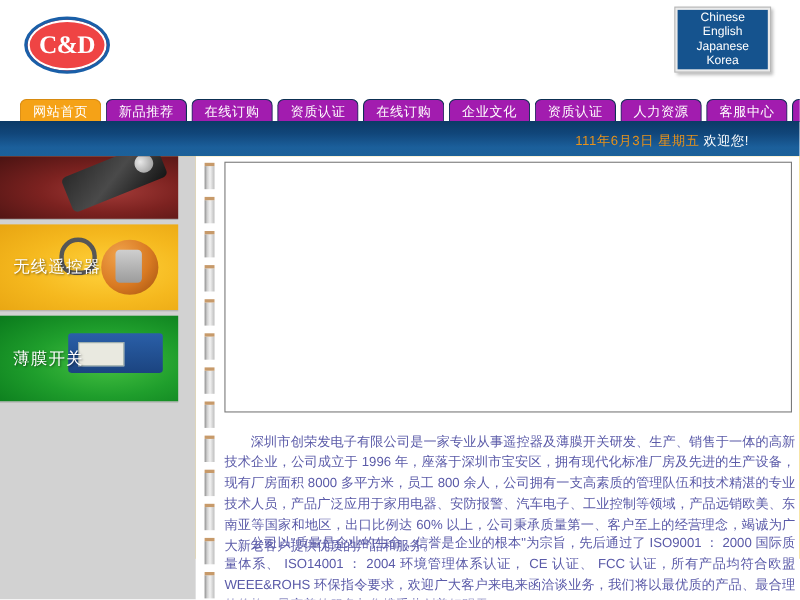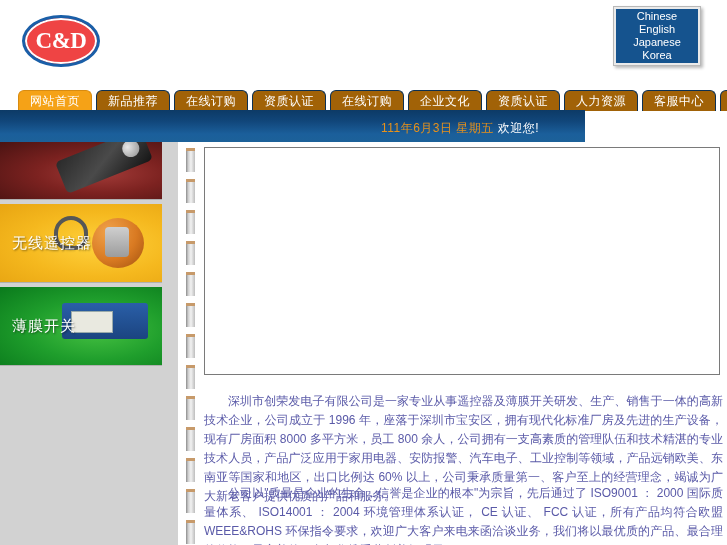--- a/index.html
+++ b/index.html
@@ -111,40 +111,40 @@
     padding-left: 18px;
     box-sizing: border-box;
   }
   .nav-tab {
     height: 21px;
     line-height: 21px;
     padding: 0 11px;
     margin-right: 4px;
     color: #ffffff;
     font-size: 12px;
-    background: #a16207;
+    background: #a21caf;
     border-radius: 6px 6px 0 0;
     border: 1px solid #0d3052;
     border-bottom: none;
     box-sizing: border-box;
     white-space: nowrap;
     cursor: pointer;
     letter-spacing: 0.5px;
   }
   .nav-tab.active {
     background: #f5a217;
     border-color: #d88b10;
     color: #ffffff;
   }
 
   
   .banner {
     position: absolute;
     left: 0; top: 110px;
-    width: 585px; height: 32px;
+    width: 727px; height: 32px;
     background: linear-gradient(to bottom, #0c3a66 0%, #11467a 35%, #1b5f9b 75%, #1c6199 100%);
   }
   .banner-date {
     position: absolute;
     right: 46px;
     bottom: 5px;
     font-size: 12px;
     color: #e8921a;
     letter-spacing: 0.5px;
     white-space: nowrap;

